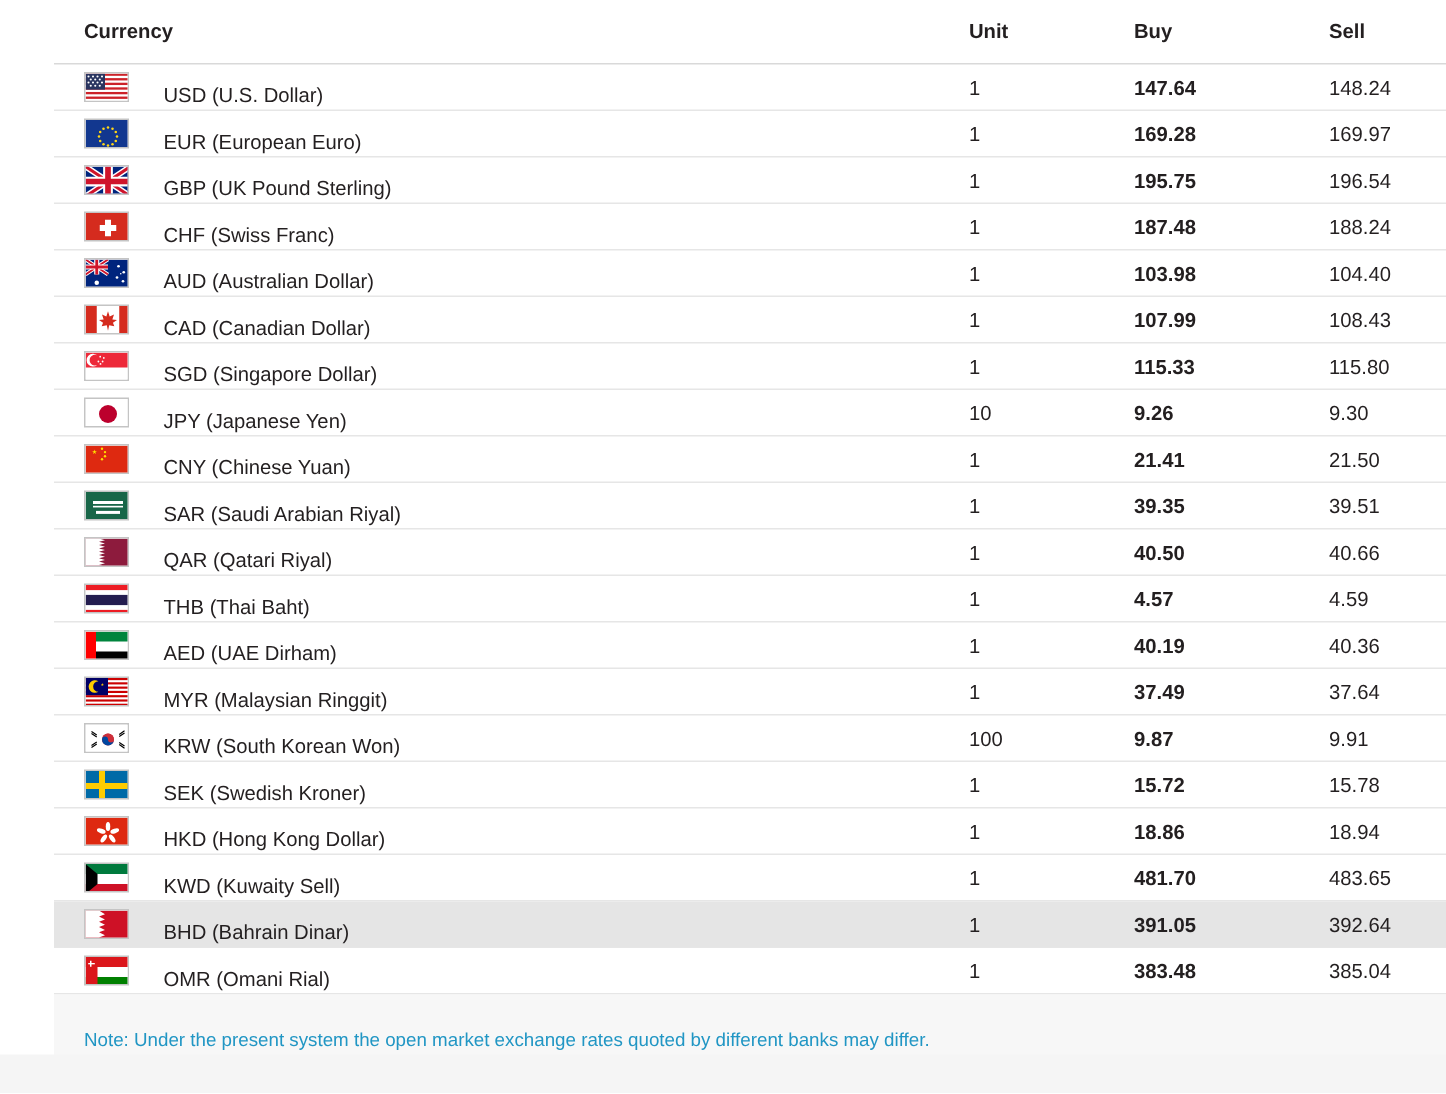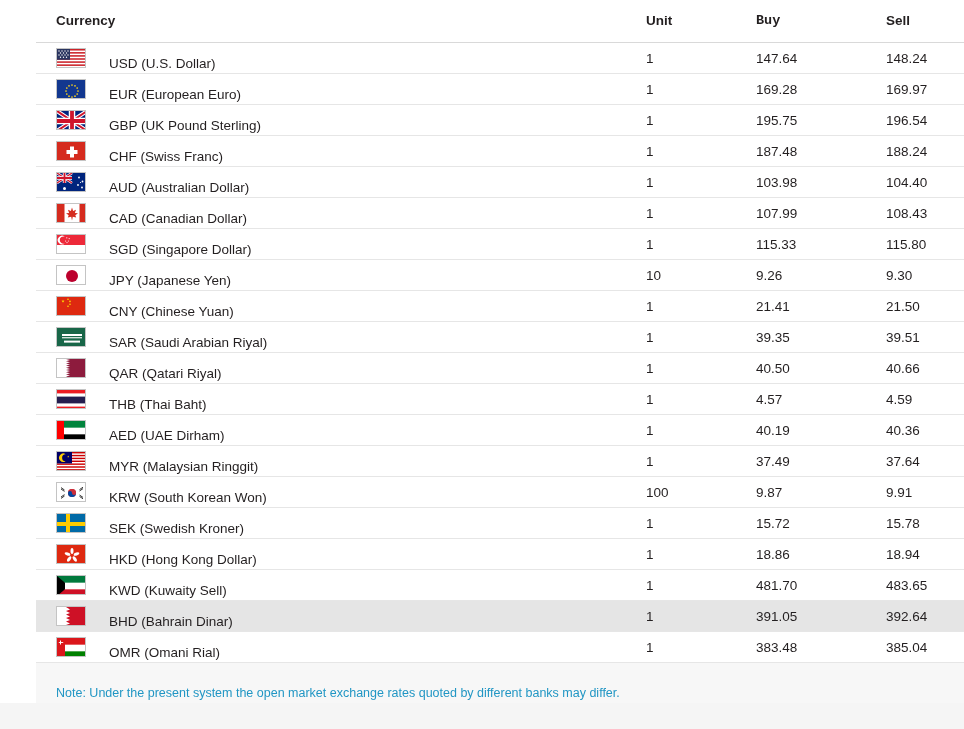--- a/index.html
+++ b/index.html
@@ -31,21 +31,21 @@
     text-align: left;
     font-size: 13.5px;
     font-weight: bold;
     color: #231f20;
     padding: 13px 8px 14px 0;
     border-bottom: 1px solid #d9d9d9;
     background: #ffffff;
   }
   thead th.h-currency { padding-left: 20px; }
   thead th.h-unit { padding-left: 0; }
-  thead th.h-buy { padding-left: 0; font-family: Liberation Mono, monospace; }
+  thead th.h-buy { padding-left: 0; }
   thead th.h-sell { padding-left: 0; }
 
   tbody td {
     font-size: 13.5px;
     color: #231f20;
     border-bottom: 1px solid #e6e6e6;
     padding: 0;
     height: 30px;
     vertical-align: middle;
     background: #ffffff;
@@ -66,21 +66,21 @@
     flex: 0 0 30px;
     margin-right: 23px;
     border: 1px solid #c4c4c4;
     overflow: hidden;
     position: relative;
     background: #fff;
   }
   .cname { line-height: 30px; margin-top: 12px; }
 
   td.cell-unit  { padding-left: 0; }
-  td.cell-buy   { padding-left: 0; }
+  td.cell-buy   { padding-left: 0; font-weight: bold; }
   td.cell-sell  { padding-left: 0; margin-left: 31px; }
 
   .note {
     font-size: 12.5px;
     color: #2196c4;
     padding: 14px 0 0 20px;
     line-height: 1.4;
   }
   .footer-band {
     position: absolute;

